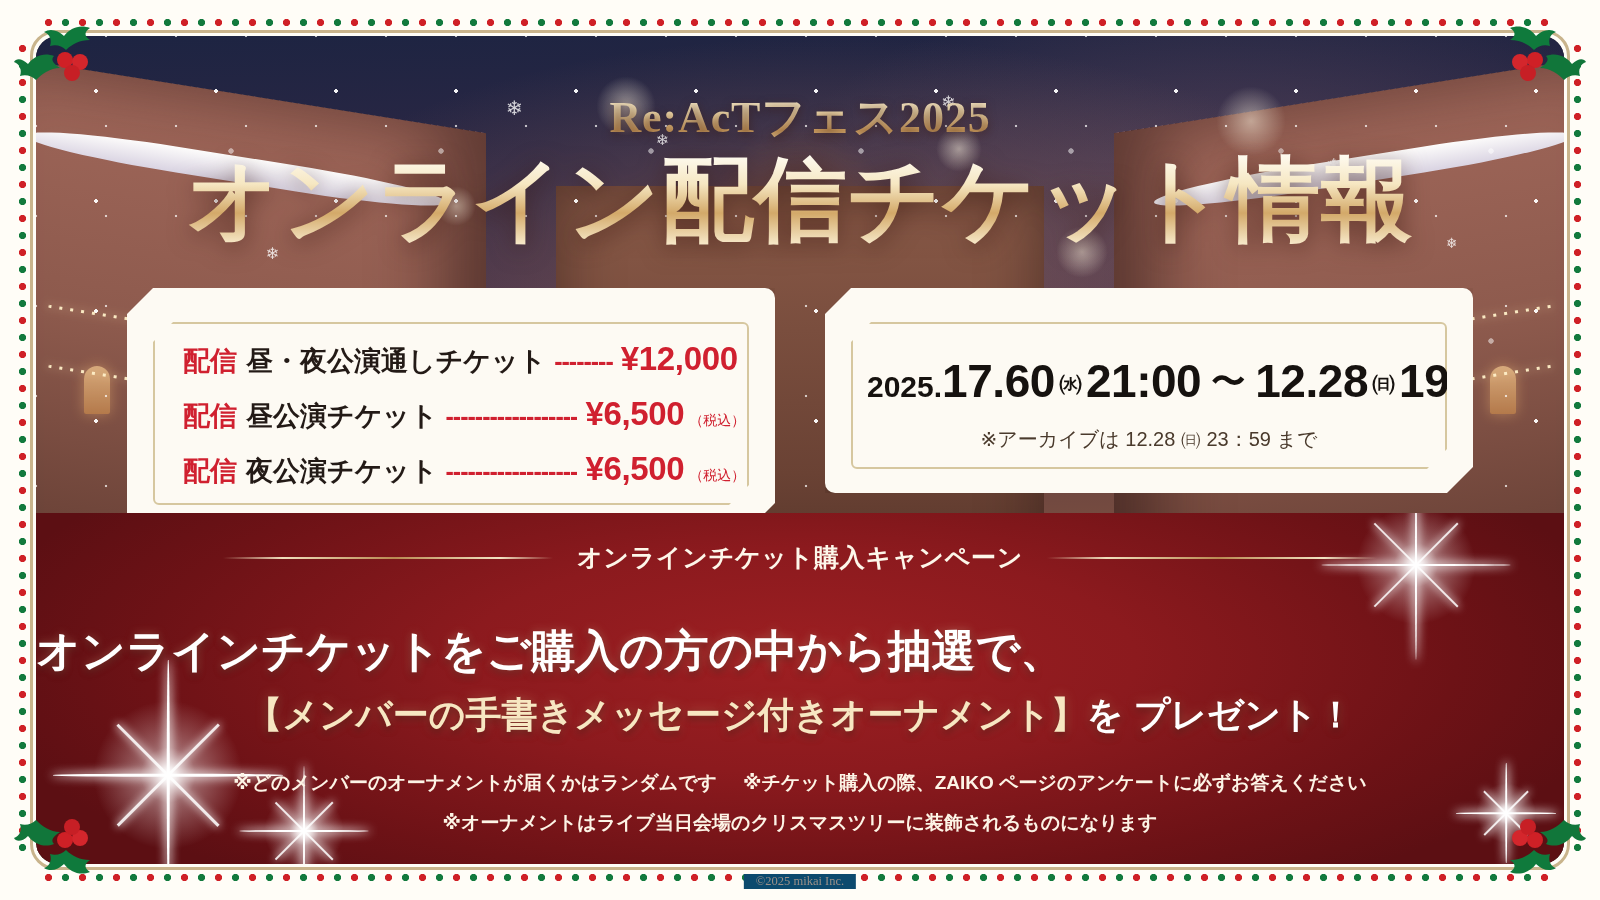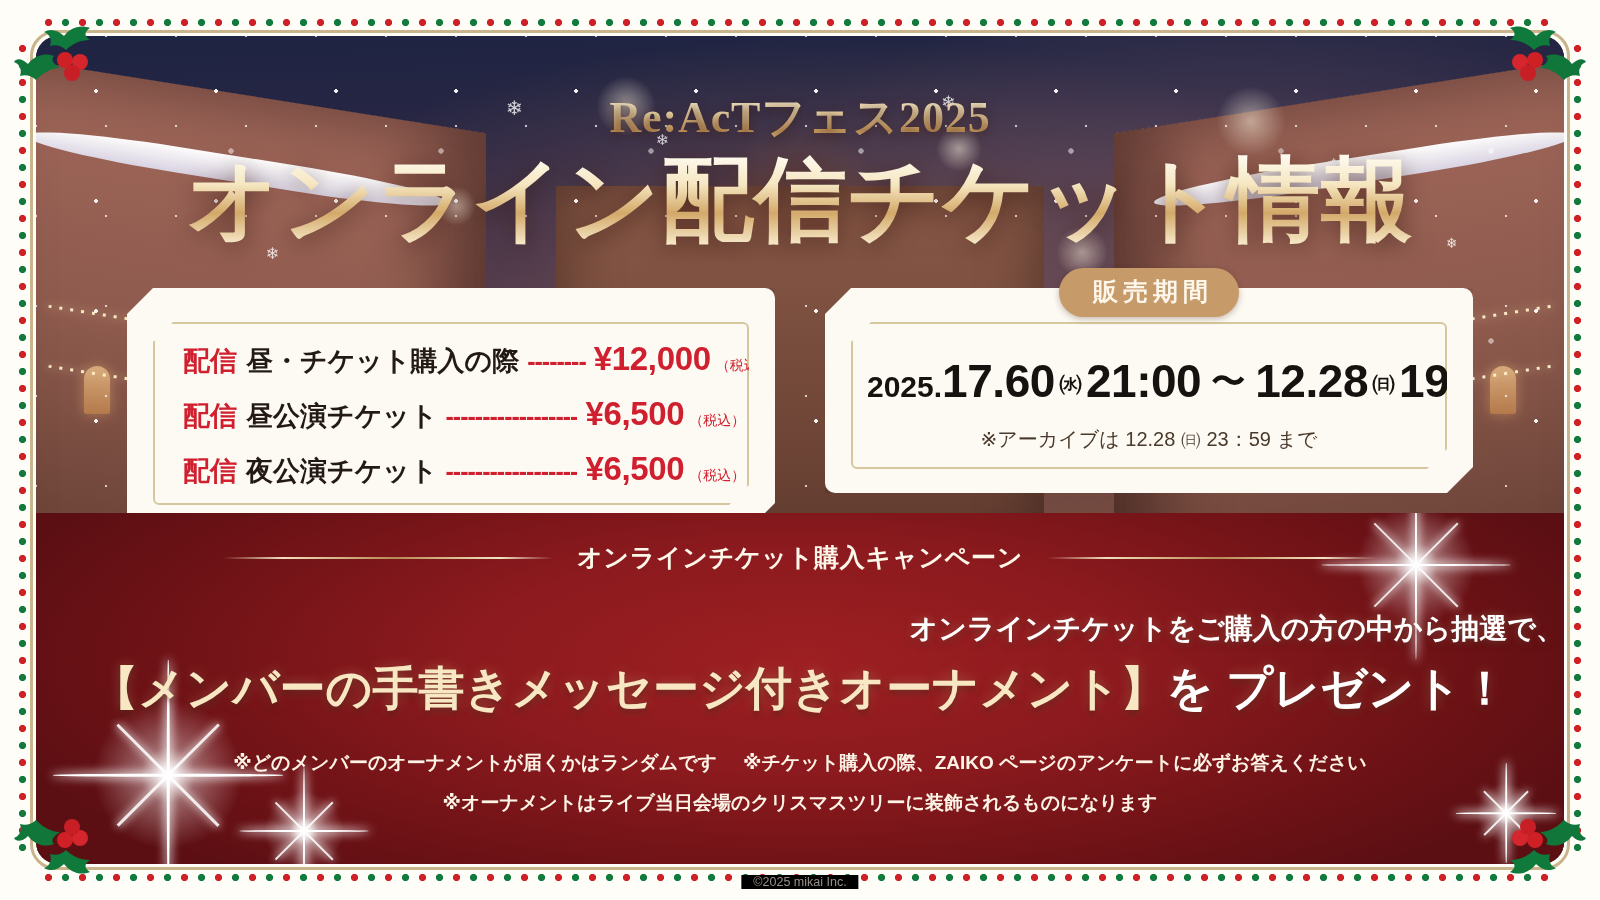--- a/index.html
+++ b/index.html
@@ -142,39 +142,39 @@
   .spark s{position:absolute;left:50%;top:50%;width:calc(var(--w)*.62);height:var(--t);
     transform:translate(-50%,-50%) rotate(-45deg);background:rgba(255,255,255,.9);
     box-shadow:0 0 8px 1px rgba(255,255,255,.7);}
 
   .cmphead{position:relative;display:flex;align-items:center;justify-content:center;
     gap:24px;margin-top:28px;z-index:3;}
   .rule{width:330px;height:2px;
     background:linear-gradient(90deg,rgba(240,220,180,0) 0%,#f0e0bd 18%,#b98a52 52%,#f3e5c4 84%,rgba(240,220,180,0) 100%);}
   .cmphead-txt{color:#fdf7ea;font-weight:bold;font-size:25px;letter-spacing:.03em;white-space:nowrap;}
 
-  .cmp1{position:relative;z-index:3;text-align:right;margin-top:36px;
-    color:#ffffff;font-weight:bold;font-size:28px;white-space:nowrap;
+  .cmp1{position:relative;z-index:3;text-align:left;margin-top:48px;
+    color:#ffffff;font-weight:bold;font-size:44px;white-space:nowrap;
     text-shadow:0 0 10px rgba(255,200,160,.35),0 3px 7px rgba(40,0,0,.55);}
   .cmp2{position:relative;z-index:3;text-align:center;margin-top:10px;
-    color:#f7e7c2;font-weight:bold;font-size:46px;white-space:nowrap;
+    color:#f7e7c2;font-weight:bold;font-size:36px;white-space:nowrap;
     text-shadow:0 0 12px rgba(255,190,140,.35),0 3px 7px rgba(40,0,0,.6);}
   .cmp2 .wht{color:#ffffff;}
   .notes{position:relative;z-index:3;text-align:center;margin-top:30px;}
   .note{color:#fdf4e6;font-size:19px;font-weight:bold;margin-bottom:14px;white-space:nowrap;}
   .note .gap{display:inline-block;width:26px;}
 
   
   .holly{position:absolute;width:112px;height:112px;z-index:9;}
   .holly.tl{left:14px;top:10px;}
   .holly.tr{right:14px;top:10px;transform:scaleX(-1);}
   .holly.bl{left:14px;bottom:10px;transform:scaleY(-1);}
   .holly.br{right:14px;bottom:10px;transform:scale(-1,-1);}
   .cpwrap{position:absolute;left:50%;bottom:11px;transform:translateX(-50%);z-index:11;
-    background:#000000;padding:0 12px;color:#9a9089;font-size:12.5px;}
+    background:#0c4a6e;padding:0 12px;color:#9a9089;font-size:12.5px;font-family:Liberation Serif, serif;}
 </style>
 </head>
 <body>
 
 <div class="poster">
 
   <div class="frame-outer">
     <div class="dot-border dot-h dot-top dotA"></div>
     <div class="dot-border dot-h dot-top dotB"></div>
     <div class="dot-border dot-h dot-bottom dotA"></div>
@@ -235,21 +235,21 @@
     </div>
 
     <div class="panels">
 
       <div class="panel">
         <div class="card">
           <div class="card-in">
 
             <div class="prow">
               <span class="tagd">配信</span>
-              <span class="pname">昼・チケット購入の際</span>
+              <span class="pname">昼・夜公演通しチケット</span>
               <span class="dash">--------</span>
               <span class="pspacer"></span>
               <span class="price">¥12,000</span>
               <span class="tax">（税込）</span>
             </div>
 
             <div class="prow">
               <span class="tagd">配信</span>
               <span class="pname">昼公演チケット</span>
               <span class="dash">------------------</span>
@@ -265,21 +265,20 @@
               <span class="pspacer"></span>
               <span class="price">¥6,500</span>
               <span class="tax">（税込）</span>
             </div>
 
           </div>
         </div>
       </div>
 
       <div class="panel">
-        <div class="badge spaced">販売期間</div>
         <div class="card">
           <div class="card-in">
             <div class="period">
               <div class="pline">
                 <span class="y">2025.</span><span class="big">17.60</span><span class="circ">㈬</span><span class="big">21:00</span><span class="tilde">〜</span><span class="big">12.28</span><span class="circ">㈰</span><span class="big">19:00</span>
               </div>
               <div class="archive">※アーカイブは 12.28 ㈰ 23：59 まで</div>
             </div>
           </div>
         </div>

